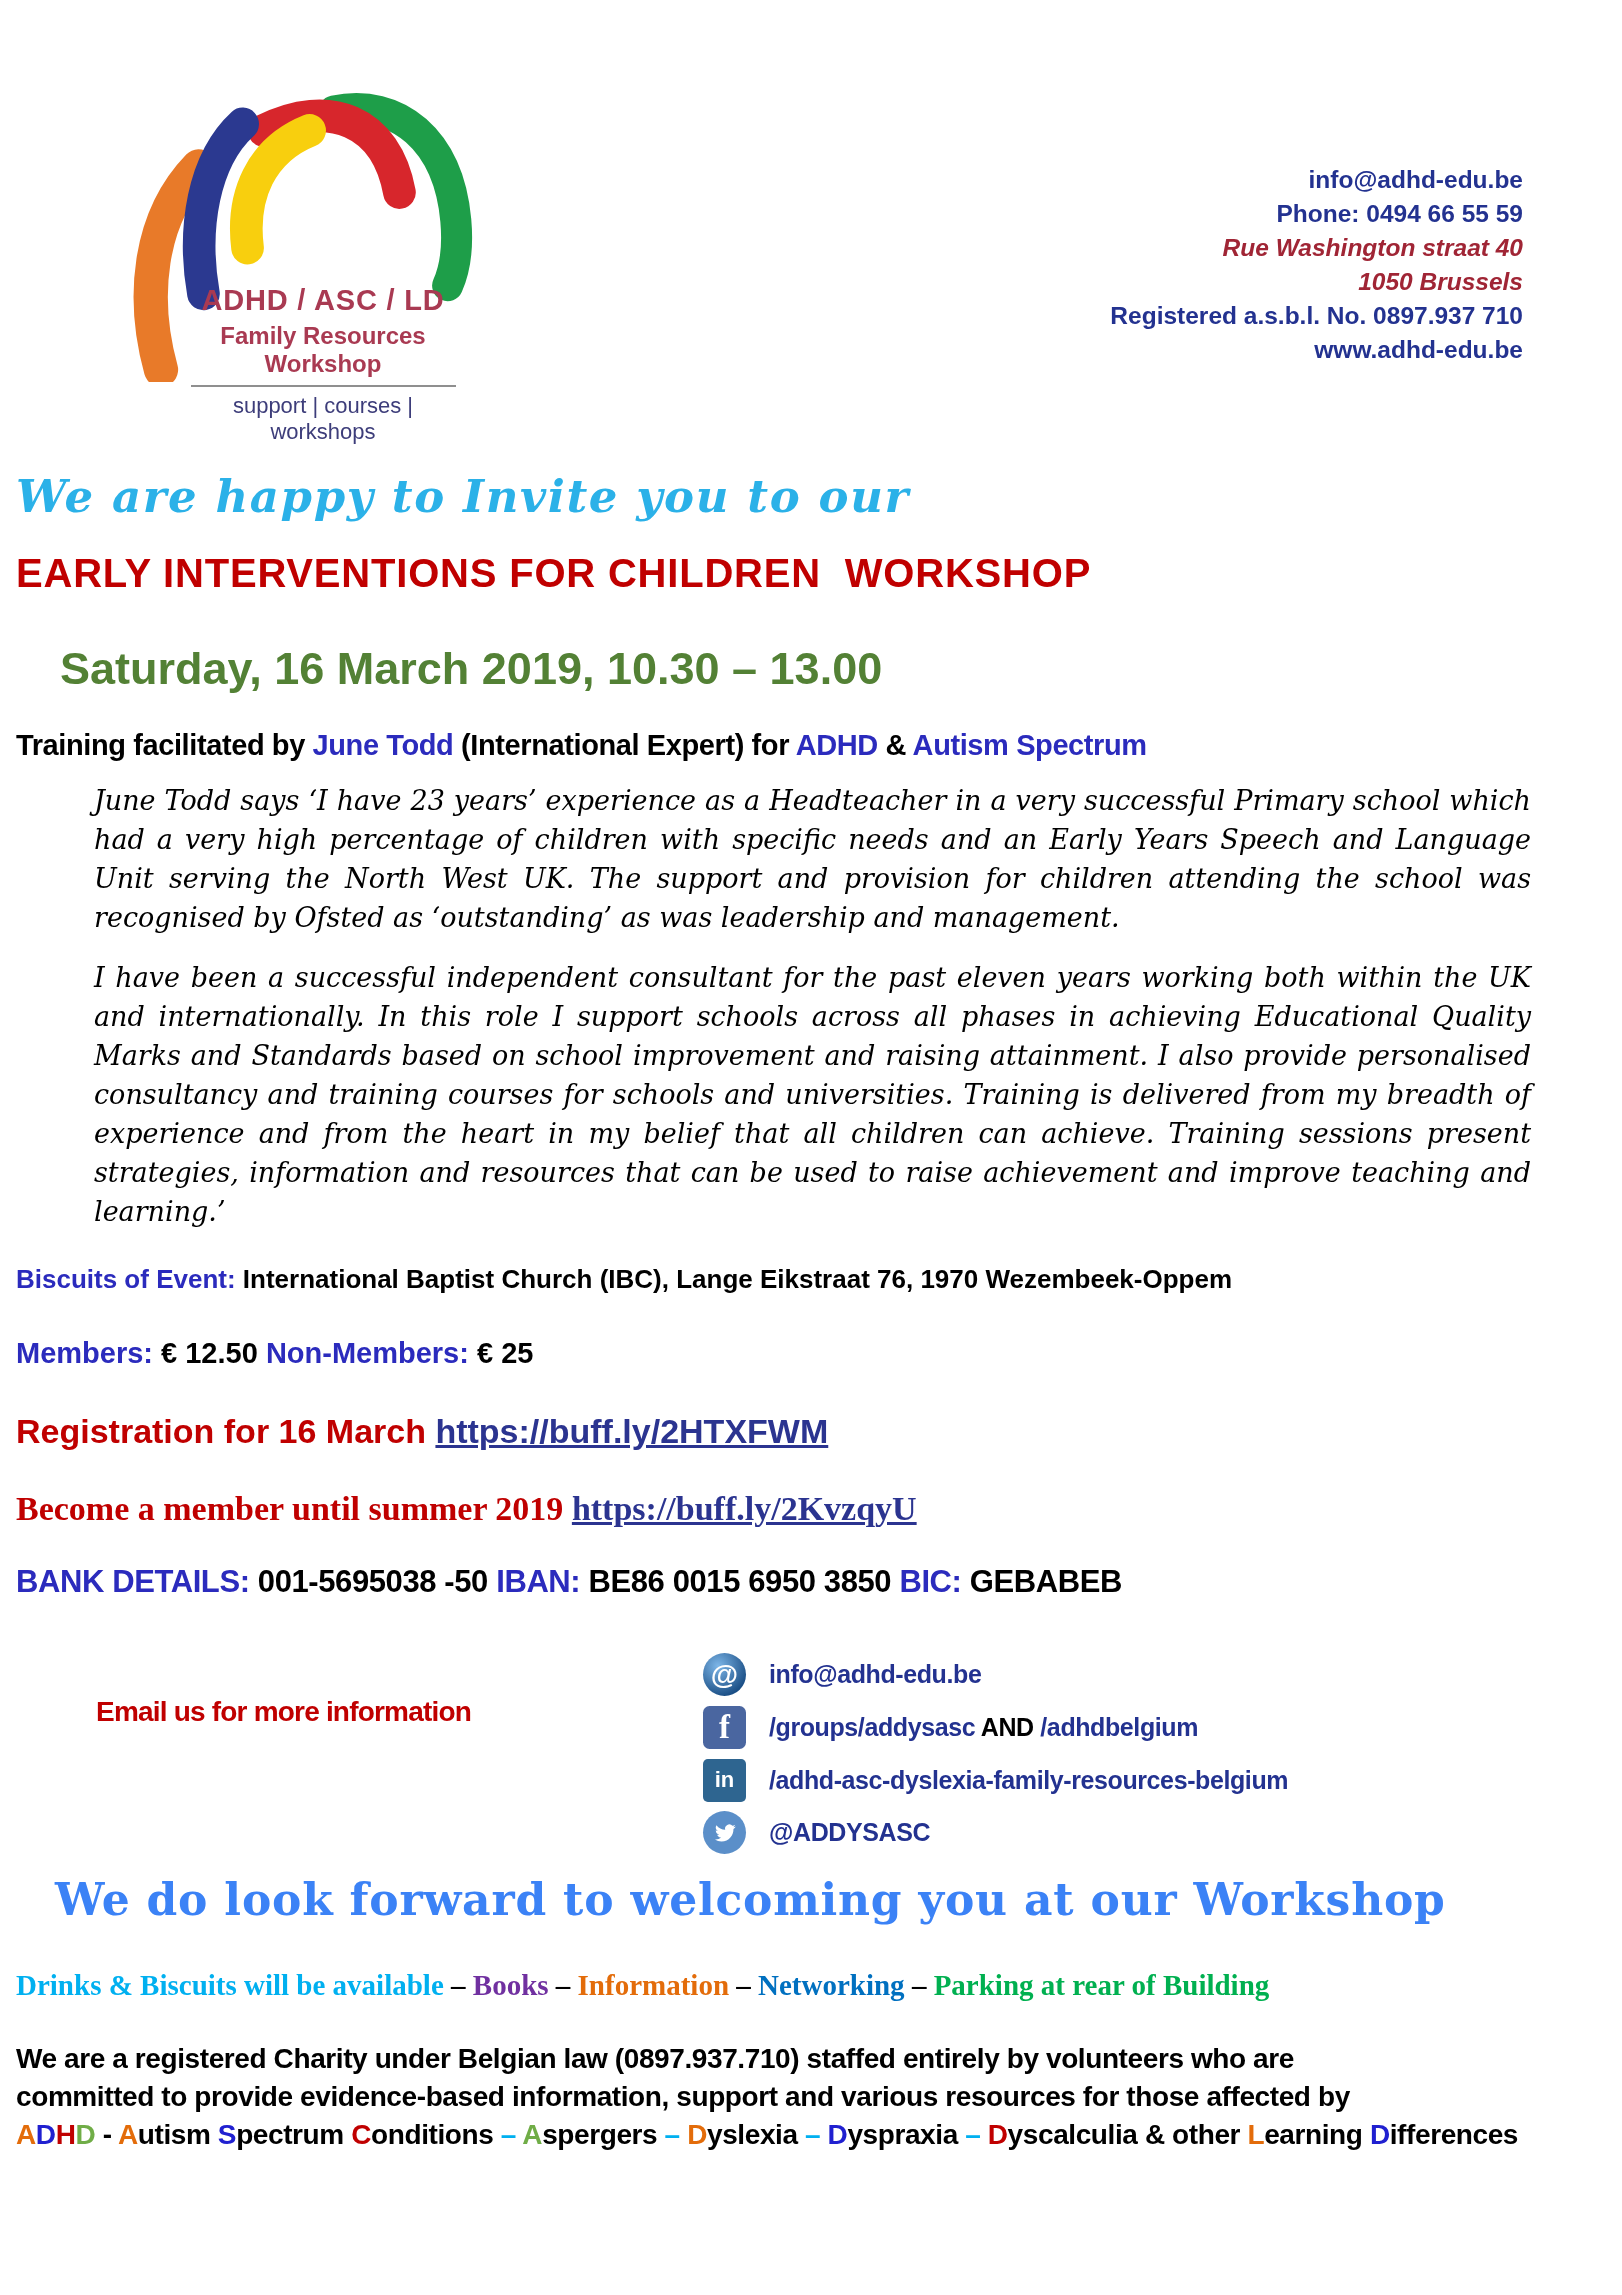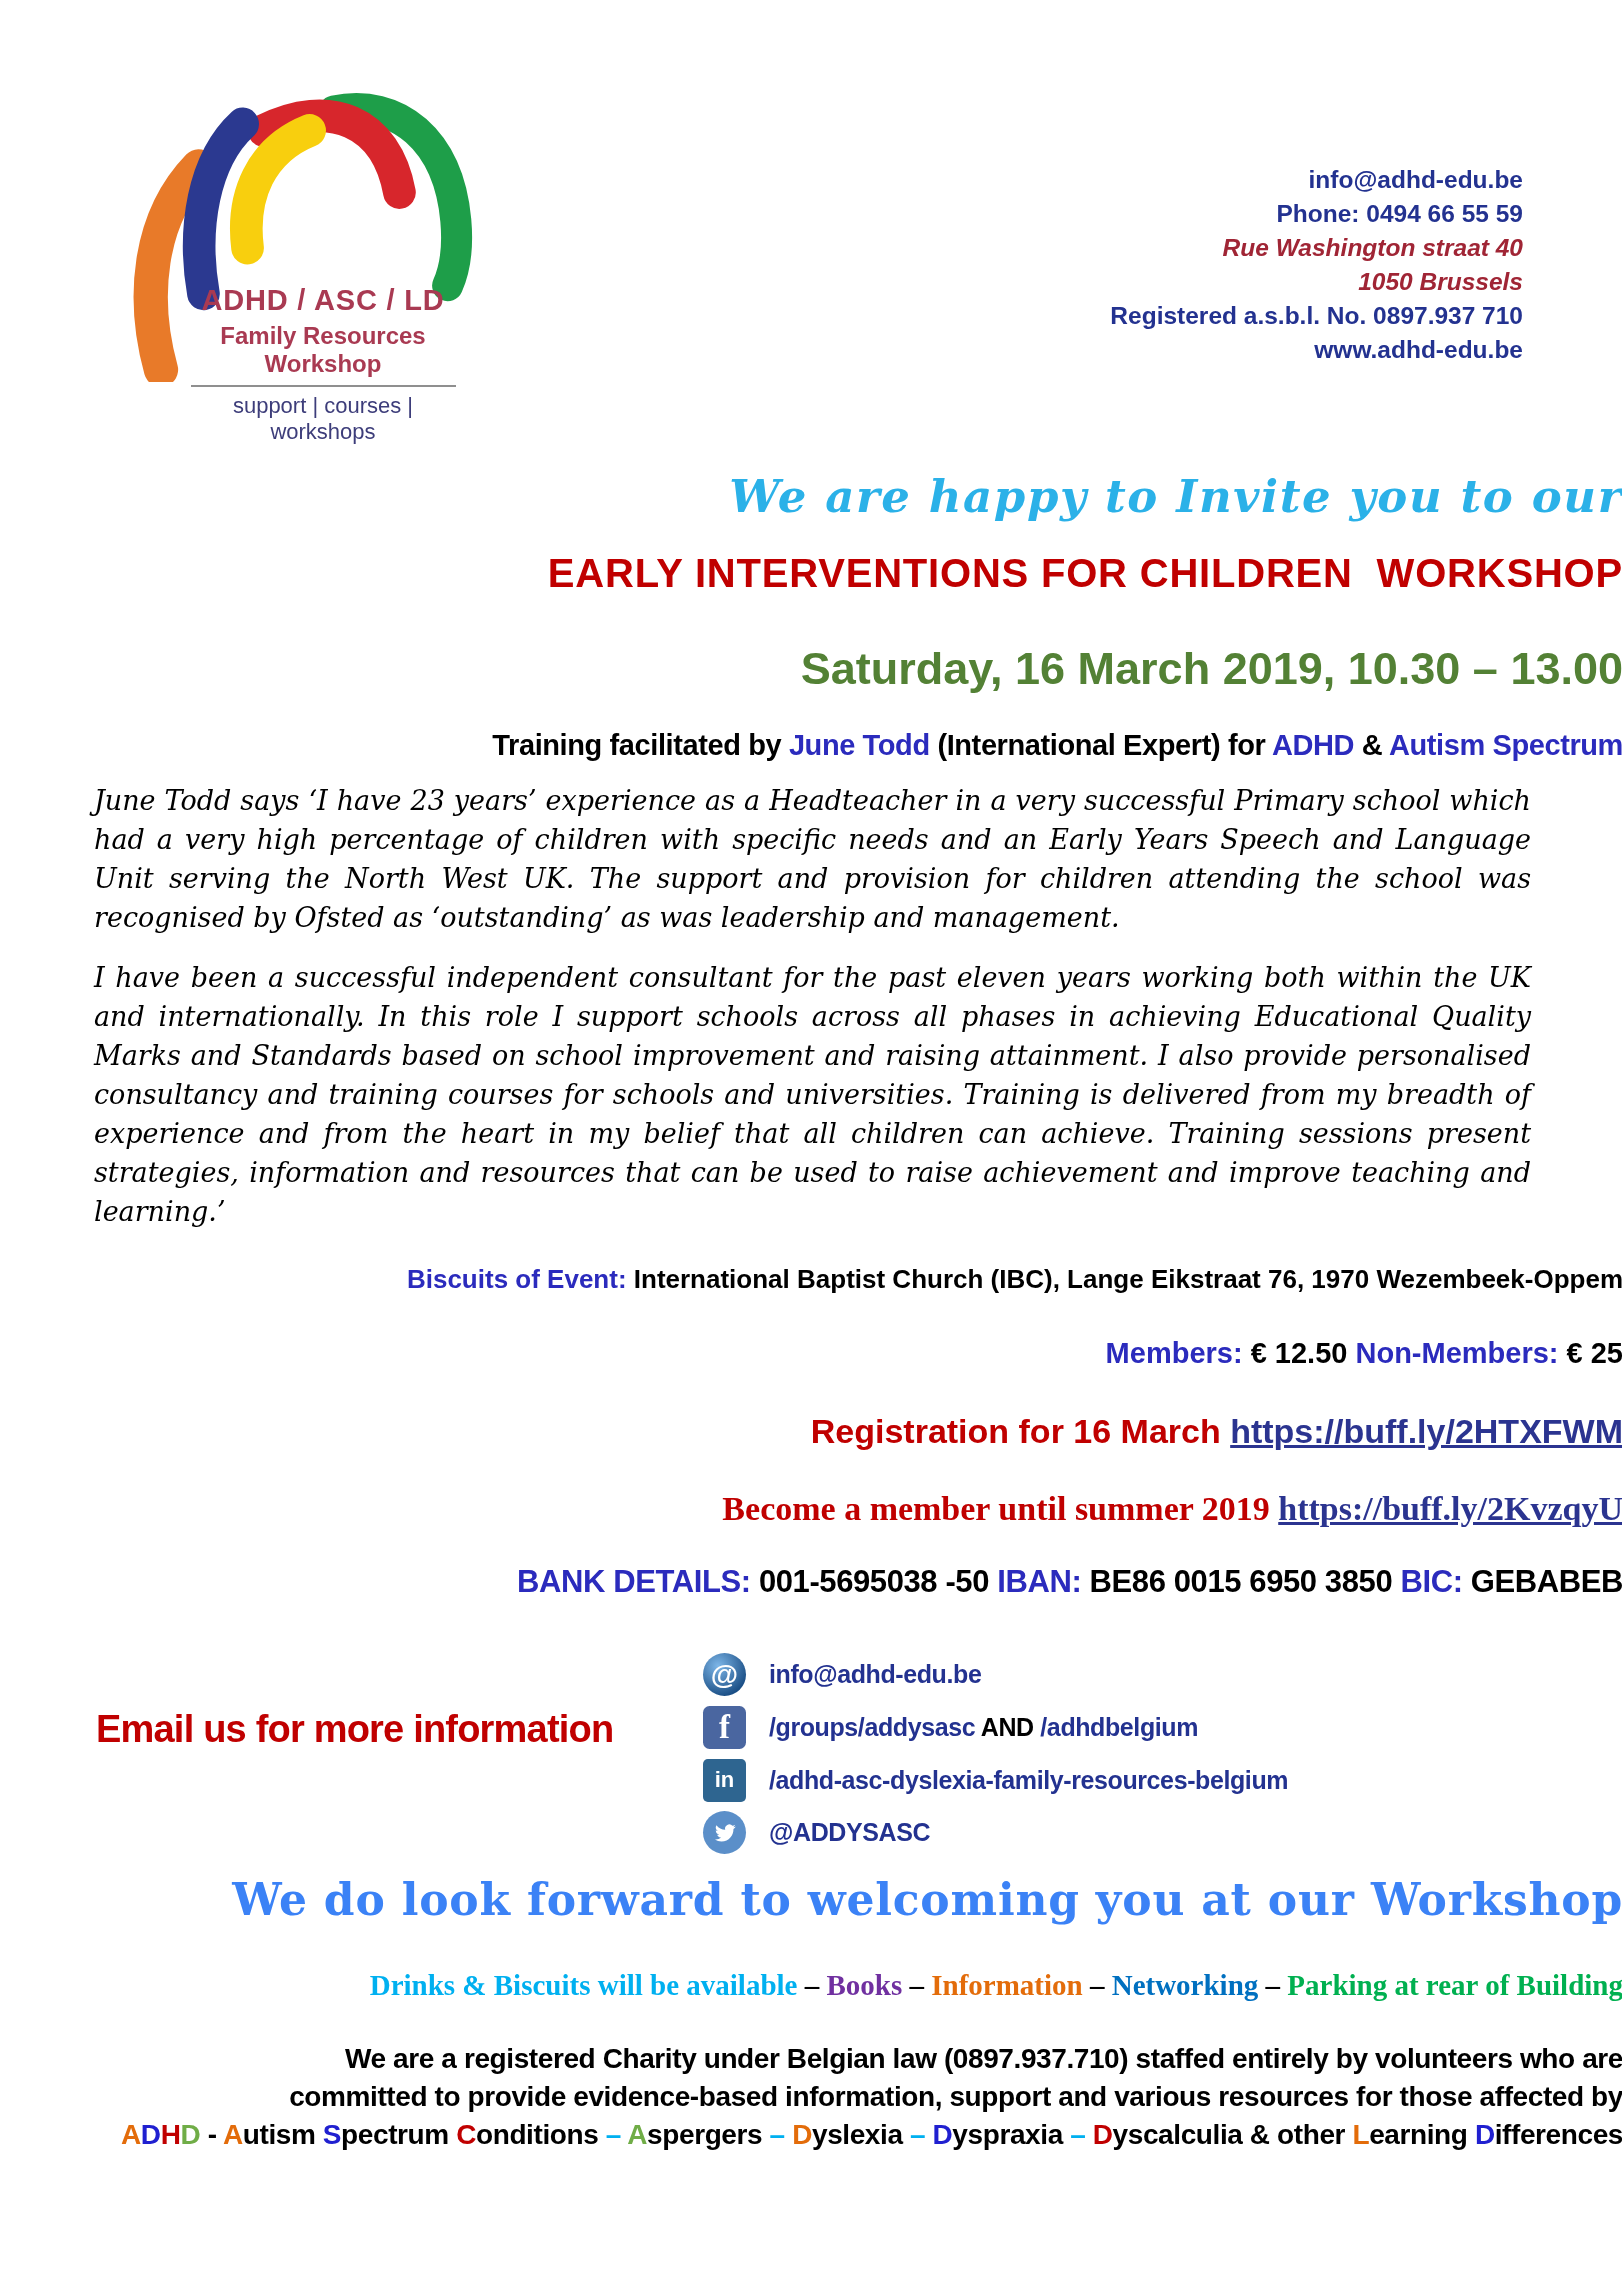--- a/index.html
+++ b/index.html
@@ -1,19 +1,19 @@
 <!DOCTYPE html>
 <html style="font-size:13px"><head>
 <meta charset="utf-8">
 <style>
   html,body{margin:0;padding:0;background:#e8e8e8;}
   .page{position:relative;width:1623px;height:2295px;background:#ffffff;margin:0 auto;overflow:hidden;
         font-family:"Liberation Sans",sans-serif;}
   .abs{position:absolute;}
-  .center{left:4px;right:0;text-align:right;}
+  .center{left:16px;right:0;text-align:left;}
 
   
   .logo-arch{left:123px;top:88px;width:352px;height:294px;}
   .logo-text{left:184px;top:284px;width:278px;text-align:center;}
   .logo-title{font-size:29px;font-weight:bold;color:#a93a52;letter-spacing:0.8px;}
   .logo-subtitle{font-size:24px;font-weight:bold;color:#a93a52;margin-top:4.9px;}
   .logo-divider{height:1.6px;background:#8f8f8f;margin:7.4px 6.5px 5.7px 6.5px;}
   .logo-tagline{font-size:22px;color:#3d3d7a;}
 
   
@@ -50,21 +50,21 @@
   .para2{top:958px;}
 
   
   .location{top:1264px;font-size:26px;font-weight:bold;}
   .pricing{top:1337px;font-size:29px;font-weight:bold;}
   .reglink{top:1412px;font-size:34px;font-weight:bold;}
   .memlink{top:1490px;font-size:34px;font-weight:bold;font-family:Liberation Serif, serif;}
   .bank{top:1564px;font-size:31px;font-weight:bold;letter-spacing:-0.4px;}
 
   
-  .email-label{left:96px;top:1696px;font-size:38px;font-weight:bold;color:#c00000;letter-spacing:-0.8px;margin-top:12px;}
+  .email-label{left:96px;top:1696px;font-size:28px;font-weight:bold;color:#c00000;letter-spacing:-0.8px;}
   .social{left:703px;top:1653px;display:flex;flex-direction:column;gap:9.8px;}
   .soc-row{display:flex;align-items:center;gap:23px;height:43px;}
   .soc-icon{width:43px;height:43px;flex:0 0 43px;display:flex;align-items:center;justify-content:center;
             color:#fff;font-weight:bold;}
   .icon-at{border-radius:50%;background:radial-gradient(circle at 35% 30%,#7db6e8,#1b4f86 75%);font-size:28px;}
   .icon-fb{border-radius:6.5px;background:#4a66a0;font-size:33px;font-family:"Liberation Serif",serif;}
   .icon-li{border-radius:4.9px;background:#2e6590;font-size:22px;}
   .icon-tw{border-radius:50%;background:#5b8fc9;}
   .soc-text{font-size:25px;font-weight:bold;letter-spacing:-0.4px;}
 

